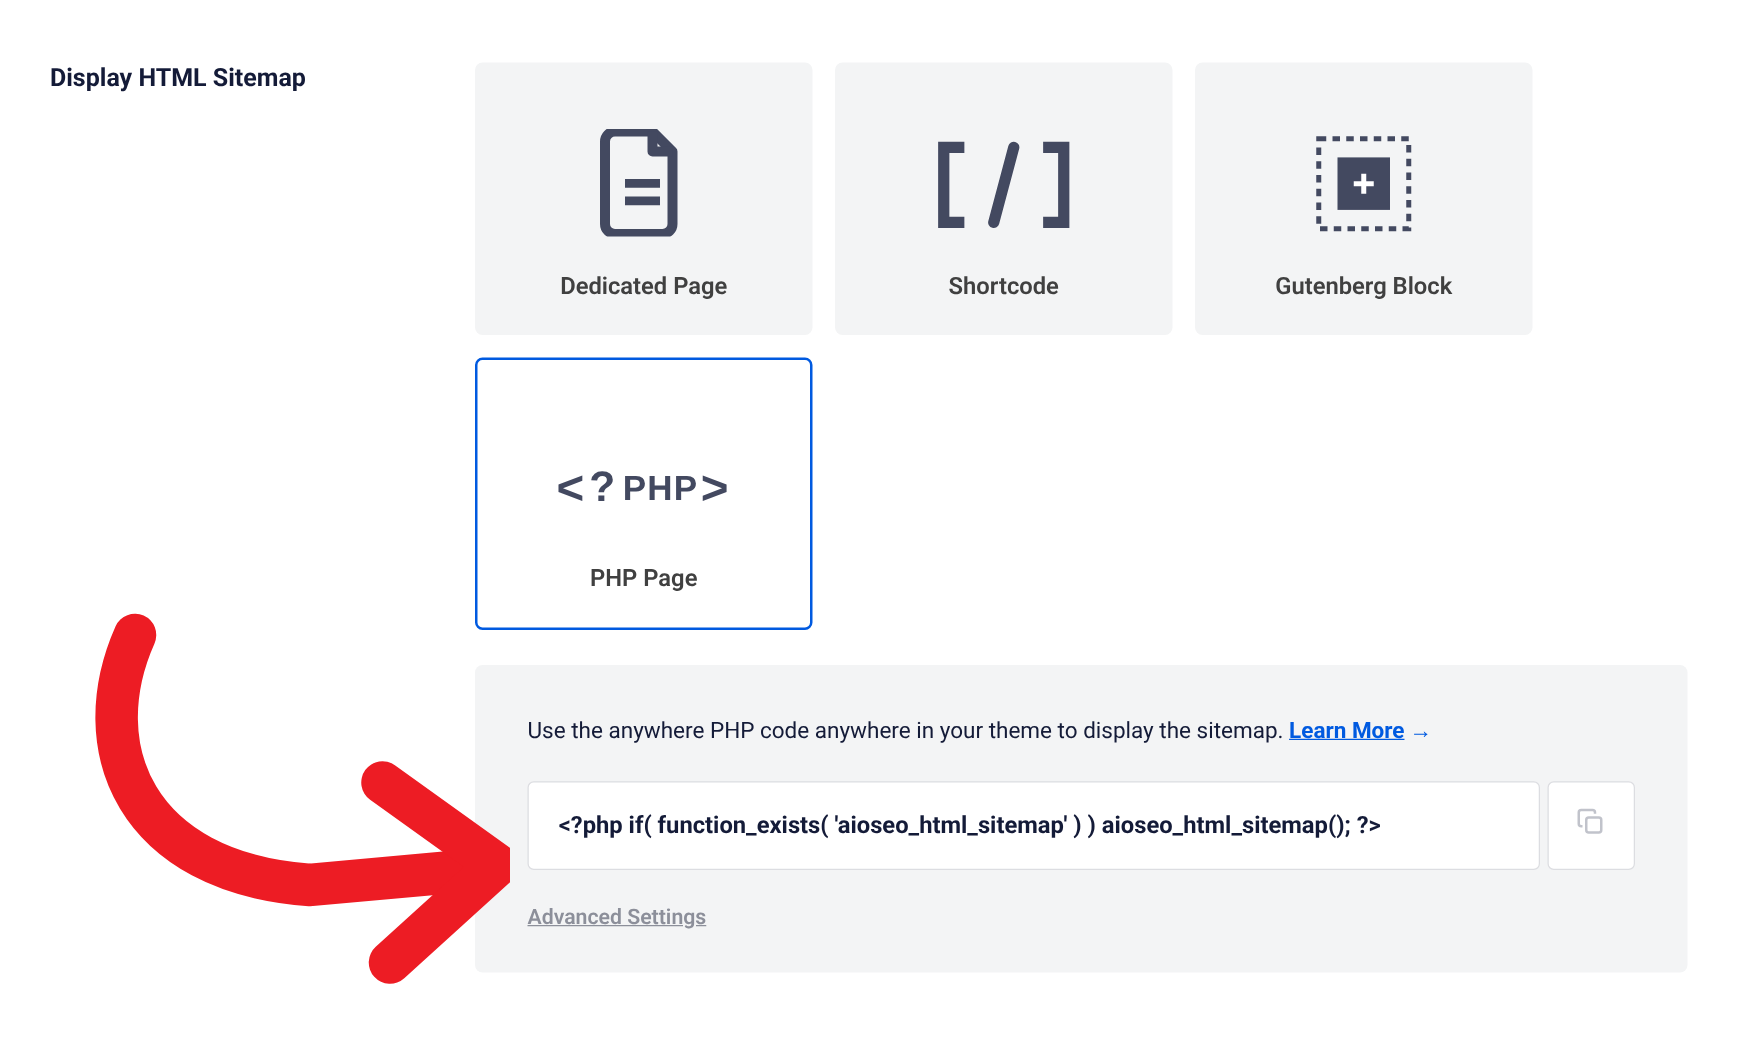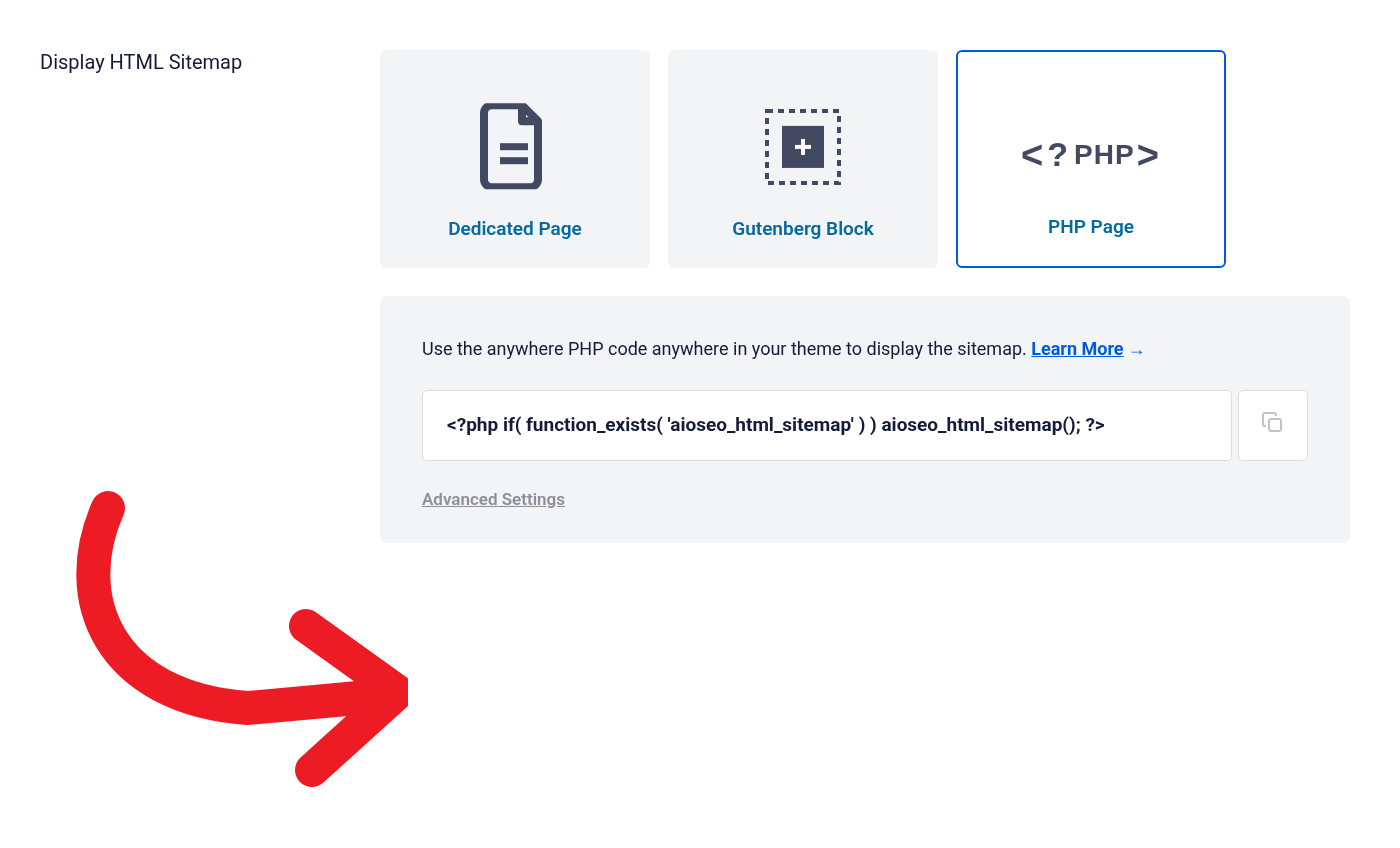--- a/index.html
+++ b/index.html
@@ -15,21 +15,21 @@
     .container {
       display: flex;
       padding: 50px 40px 0 40px;
     }
     .label-col {
       width: 340px;
       flex-shrink: 0;
     }
     .section-title {
       font-size: 20px;
-      font-weight: 400;
+      font-weight: 700;
       color: #141b38;
     }
     .content-col {
       flex: 1;
     }
     .cards-grid {
       display: grid;
       grid-template-columns: repeat(3, 270px);
       gap: 18px;
       margin-bottom: 28px;
@@ -53,21 +53,21 @@
     .card-icon {
       position: absolute;
       top: 50%;
       left: 50%;
       transform: translate(-50%, -62%);
       color: #434960;
     }
     .card-label {
       font-size: 19px;
       font-weight: 600;
-      color: #0369a1;
+      color: #404040;
       text-align: center;
     }
     .panel {
       background: #f3f4f5;
       border-radius: 6px;
       padding: 42px 42px 34px 42px;
       width: 970px;
     }
     .panel-desc {
       font-size: 18px;
@@ -162,20 +162,30 @@
           <svg width="70" height="86" viewBox="0 0 70 86">
             <path d="M12 2 h30 l16 16 v58 a8 8 0 0 1 -8 8 h-38 a8 8 0 0 1 -8 -8 v-66 a8 8 0 0 1 8 -8 z" fill="none" stroke="#434960" stroke-width="8" stroke-linejoin="round"></path>
             <path d="M42 2 v16 h16" fill="none" stroke="#434960" stroke-width="8" stroke-linejoin="round"></path>
             <rect x="20" y="40" width="28" height="7" fill="#434960"></rect>
             <rect x="20" y="54" width="28" height="7" fill="#434960"></rect>
           </svg>
         </div>
         <div class="card-label">Dedicated Page</div>
       </div>
 
+      <div class="card">
+        <div class="card-icon">
+          <svg width="108" height="72" viewBox="0 0 108 72">
+            <path d="M18 6 h-12 v60 h12" fill="none" stroke="#434960" stroke-width="9" stroke-linecap="square"></path>
+            <path d="M90 6 h12 v60 h-12" fill="none" stroke="#434960" stroke-width="9" stroke-linecap="square"></path>
+            <line x1="62" y1="6" x2="46" y2="66" stroke="#434960" stroke-width="9" stroke-linecap="round"></line>
+          </svg>
+        </div>
+        <div class="card-label">Shortcode</div>
+      </div>
 
       <div class="card">
         <div class="card-icon">
           <svg width="80" height="80" viewBox="0 0 80 80">
             <rect x="4" y="4" width="72" height="72" fill="none" stroke="#434960" stroke-width="4" stroke-dasharray="6,5"></rect>
             <rect x="19" y="19" width="42" height="42" fill="#434960"></rect>
             <line x1="32" y1="40" x2="48" y2="40" stroke="#fff" stroke-width="4"></line>
             <line x1="40" y1="32" x2="40" y2="48" stroke="#fff" stroke-width="4"></line>
           </svg>
         </div>

